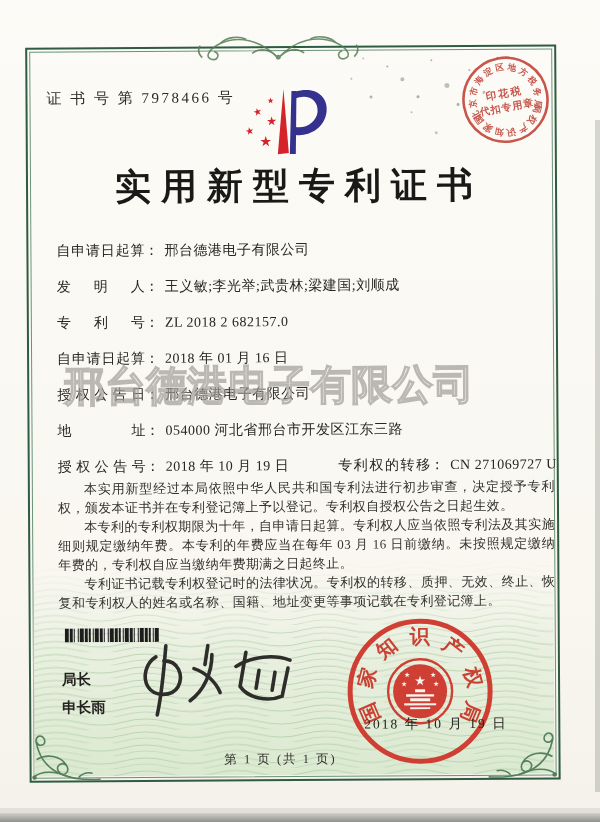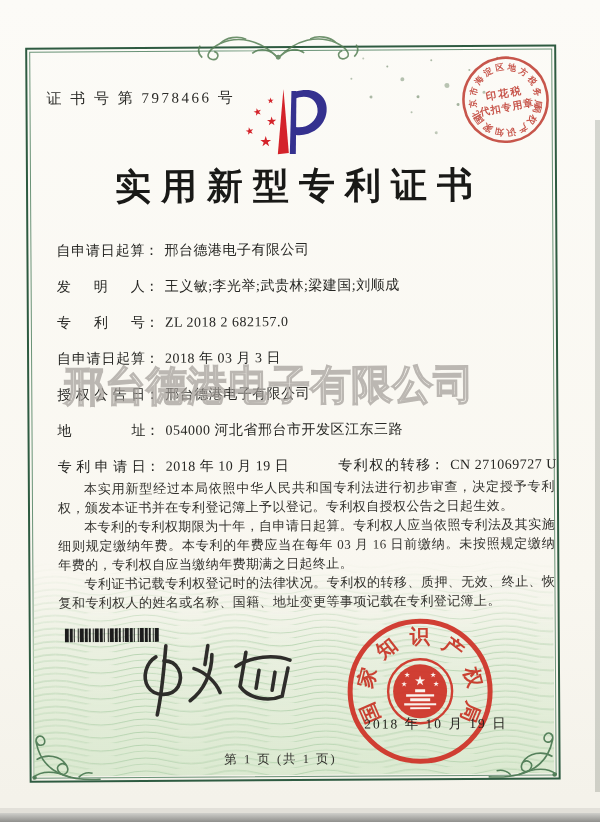--- a/index.html
+++ b/index.html
@@ -144,31 +144,31 @@
     <div class="row">
       <span class="lbl">自申请日起算</span><span class="colon">：</span><span class="val">邢台德港电子有限公司</span>
     </div>
     <div class="row">
       <span class="lbl">发明人</span><span class="colon">：</span><span class="val">王义敏;李光举;武贵林;梁建国;刘顺成</span>
     </div>
     <div class="row">
       <span class="lbl">专利号</span><span class="colon">：</span><span class="val">ZL 2018 2 682157.0</span>
     </div>
     <div class="row">
-      <span class="lbl">自申请日起算</span><span class="colon">：</span><span class="val">2018 年 03 月 3 日</span>
+      <span class="lbl">自申请日起算</span><span class="colon">：</span><span class="val">2018 年 01 月 16 日</span>
     </div>
     <div class="row">
       <span class="lbl">授权公告日</span><span class="colon">：</span><span class="val">邢台德港电子有限公司</span>
     </div>
     <div class="row">
       <span class="lbl">地址</span><span class="colon">：</span><span class="val">054000 河北省邢台市开发区江东三路</span>
     </div>
     <div class="row row-split">
       <span class="pair">
-        <span class="lbl">专利申请日</span><span class="colon">：</span><span class="val">2018 年 10 月 19 日</span>
+        <span class="lbl">授权公告号</span><span class="colon">：</span><span class="val">2018 年 10 月 19 日</span>
       </span>
       <span class="pair pair-right">
         <span class="lbl">专利权的转移</span><span class="colon">：</span><span class="val">CN 271069727 U</span>
       </span>
     </div>
   </div>
 
   <div class="paras">
     <p>本实用新型经过本局依照中华人民共和国专利法进行初步审查，决定授予专利权，颁发本证书并在专利登记簿上予以登记。专利权自授权公告之日起生效。</p>
     <p>本专利的专利权期限为十年，自申请日起算。专利权人应当依照专利法及其实施细则规定缴纳年费。本专利的年费应当在每年 03 月 16 日前缴纳。未按照规定缴纳年费的，专利权自应当缴纳年费期满之日起终止。</p>
@@ -223,20 +223,24 @@
       <i style="width: 2.5px; background: rgb(28, 28, 28);"></i>
       <i style="width: 1.25px; background: transparent;"></i>
       <i style="width: 2.5px; background: rgb(28, 28, 28);"></i>
       <i style="width: 1.25px; background: transparent;"></i>
       <i style="width: 1.25px; background: rgb(28, 28, 28);"></i>
       <i style="width: 1.25px; background: transparent;"></i>
       <i style="width: 3.75px; background: rgb(28, 28, 28);"></i>
       <i style="width: 1.25px; background: transparent;"></i>
     </div>
 
+  <div class="director">
+    <div>局长</div>
+    <div>申长雨</div>
+  </div>
 
   <svg class="signature" width="180" height="82" viewBox="0 0 180 82">
     <g fill="none" stroke="#1f1d1c" stroke-width="3.6" stroke-linecap="round" opacity=".92">
       <path d="M28,16 C18,22 14,36 20,46 C26,56 44,56 50,46 C56,34 50,20 36,20"></path>
       <path d="M38,5 C36,28 34,52 29,74"></path>
       <path d="M84,14 C84,32 76,50 62,60"></path>
       <path d="M66,28 C78,32 88,42 92,52"></path>
       <path d="M80,5 L77,24"></path>
       <path d="M108,26 C124,16 146,14 162,20"></path>
       <path d="M118,12 L112,46 C120,58 140,62 154,56 L160,28"></path>

